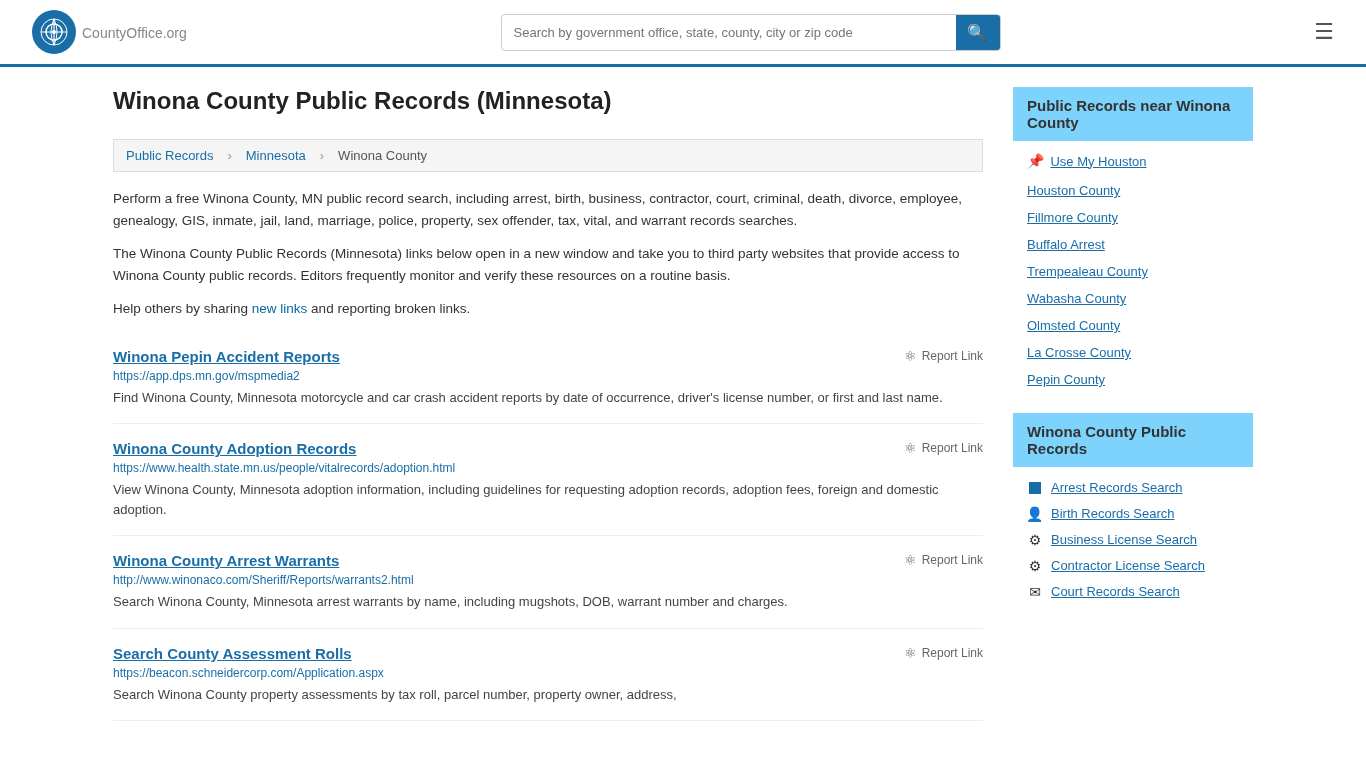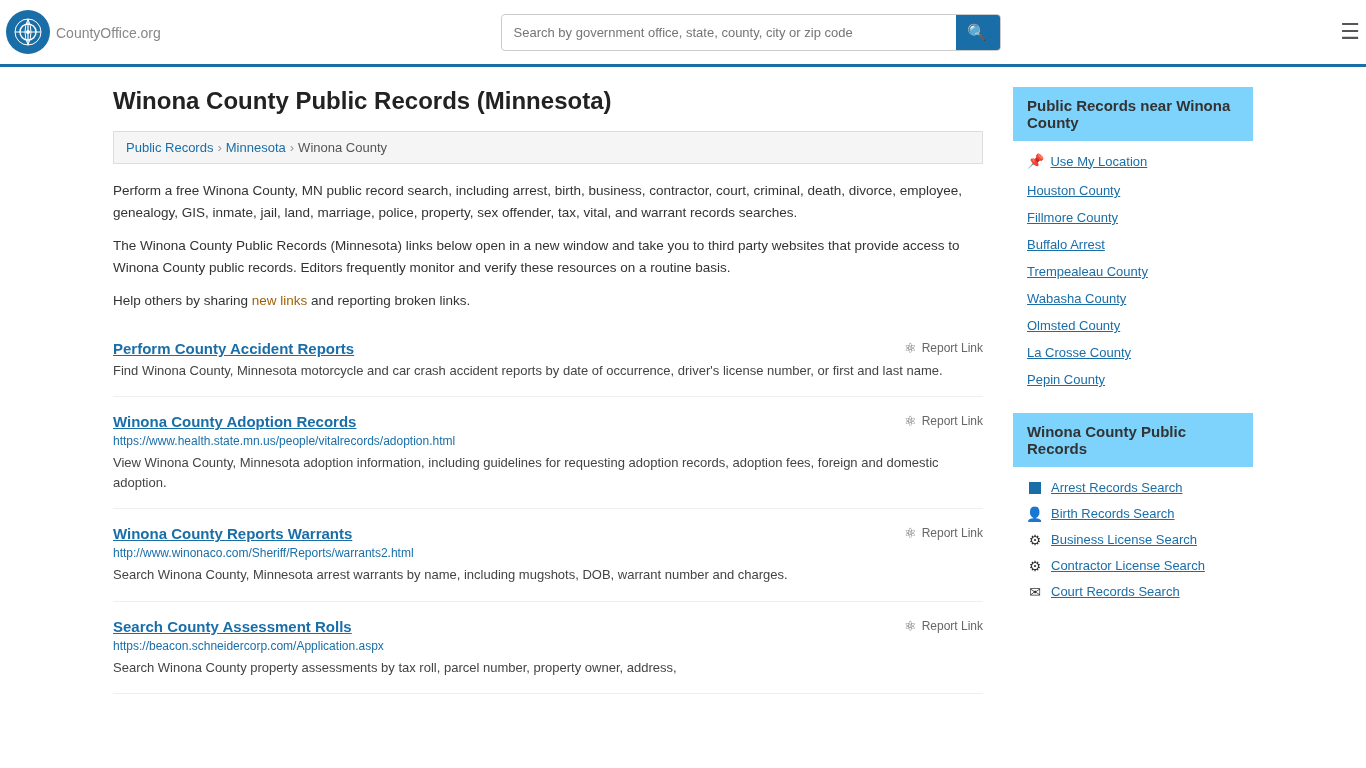--- a/index.html
+++ b/index.html
@@ -2,21 +2,21 @@
 <html><head>
   <meta charset="utf-8">
   <style>
     * { box-sizing: border-box; margin: 0; padding: 0; }
     body { font-family: Arial, sans-serif; font-size: 14px; color: #333; background: #fff; }
 
     
     .header {
       background: #fff;
       border-bottom: 3px solid #1a6ea8;
-      padding: 10px 6px;
+      padding: 10px 32px;
       display: flex;
       align-items: center;
       justify-content: space-between;
     }
     .logo-area {
       display: flex;
       align-items: center;
     }
     .logo-circle {
       width: 44px; height: 44px;
@@ -79,42 +79,42 @@
     }
 
     
     .content {
       flex: 1;
     }
     .page-title {
       font-size: 24px;
       font-weight: bold;
       color: #222;
-      margin-bottom: 16px;
+      margin-bottom: 24px;
     }
     .breadcrumb {
       background: #f5f5f5;
       padding: 8px 12px;
       border: 1px solid #ddd;
       font-size: 13px;
       color: #555;
       margin-bottom: 16px;
       display: flex;
       align-items: center;
-      gap: 4px;
+      gap: 14px;
     }
     .breadcrumb a { color: #1a6ea8; text-decoration: none; }
     .breadcrumb .sep { color: #999; }
     .description {
       font-size: 13.5px;
       line-height: 1.6;
       color: #333;
       margin-bottom: 12px;
     }
-    .description a { color: #a16207; }
+    .description a { color: #0369a1; }
 
     
     .record-item {
       border-bottom: 1px solid #eee;
       padding: 16px 0;
     }
     .record-header {
       display: flex;
       justify-content: space-between;
       align-items: flex-start;
@@ -244,42 +244,43 @@
 
     <p class="description">Perform a free Winona County, MN public record search, including arrest, birth, business, contractor, court, criminal, death, divorce, employee, genealogy, GIS, inmate, jail, land, marriage, police, property, sex offender, tax, vital, and warrant records searches.</p>
     <p class="description">The Winona County Public Records (Minnesota) links below open in a new window and take you to third party websites that provide access to Winona County public records. Editors frequently monitor and verify these resources on a routine basis.</p>
     <p class="description">
       <span>Help others by sharing </span><a>new links</a><span> and reporting broken links.</span>
     </p>
 
     <div id="records-container">
         <div class="record-item">
     <div class="record-header">
-      <span class="record-title">Perform County Accident Reports</span>
+      <span class="record-title">Winona Pepin Accident Reports</span>
       <span class="report-link">
         <span class="report-icon">⚛</span>
         Report Link
       </span>
     </div>
+    <div class="record-url">https://app.dps.mn.gov/mspmedia2</div>
     <div class="record-desc">Find Winona County, Minnesota motorcycle and car crash accident reports by date of occurrence, driver's license number, or first and last name.</div>
   </div>
         <div class="record-item">
     <div class="record-header">
       <span class="record-title">Winona County Adoption Records</span>
       <span class="report-link">
         <span class="report-icon">⚛</span>
         Report Link
       </span>
     </div>
     <div class="record-url">https://www.health.state.mn.us/people/vitalrecords/adoption.html</div>
     <div class="record-desc">View Winona County, Minnesota adoption information, including guidelines for requesting adoption records, adoption fees, foreign and domestic adoption.</div>
   </div>
         <div class="record-item">
     <div class="record-header">
-      <span class="record-title">Winona County Reports Warrants</span>
+      <span class="record-title">Winona County Arrest Warrants</span>
       <span class="report-link">
         <span class="report-icon">⚛</span>
         Report Link
       </span>
     </div>
     <div class="record-url">http://www.winonaco.com/Sheriff/Reports/warrants2.html</div>
     <div class="record-desc">Search Winona County, Minnesota arrest warrants by name, including mugshots, DOB, warrant number and charges.</div>
   </div>
         <div class="record-item">
     <div class="record-header">
@@ -294,21 +295,21 @@
   </div>
       </div>
   </div>
 
   <div class="sidebar">
 
     <div class="sidebar-section">
       <div class="sidebar-header">Public Records near Winona County</div>
       <div class="use-location">
         <span class="location-pin">📌</span>
-        <a>Use My Location</a>
+        <a>Use My Houston</a>
       </div>
       <div id="nearby-counties-list">
           <div class="sidebar-item"><a>Houston County</a></div>
           <div class="sidebar-item"><a>Fillmore County</a></div>
           <div class="sidebar-item"><a>Buffalo Arrest</a></div>
           <div class="sidebar-item"><a>Trempealeau County</a></div>
           <div class="sidebar-item"><a>Wabasha County</a></div>
           <div class="sidebar-item"><a>Olmsted County</a></div>
           <div class="sidebar-item"><a>La Crosse County</a></div>
           <div class="sidebar-item"><a>Pepin County</a></div>

